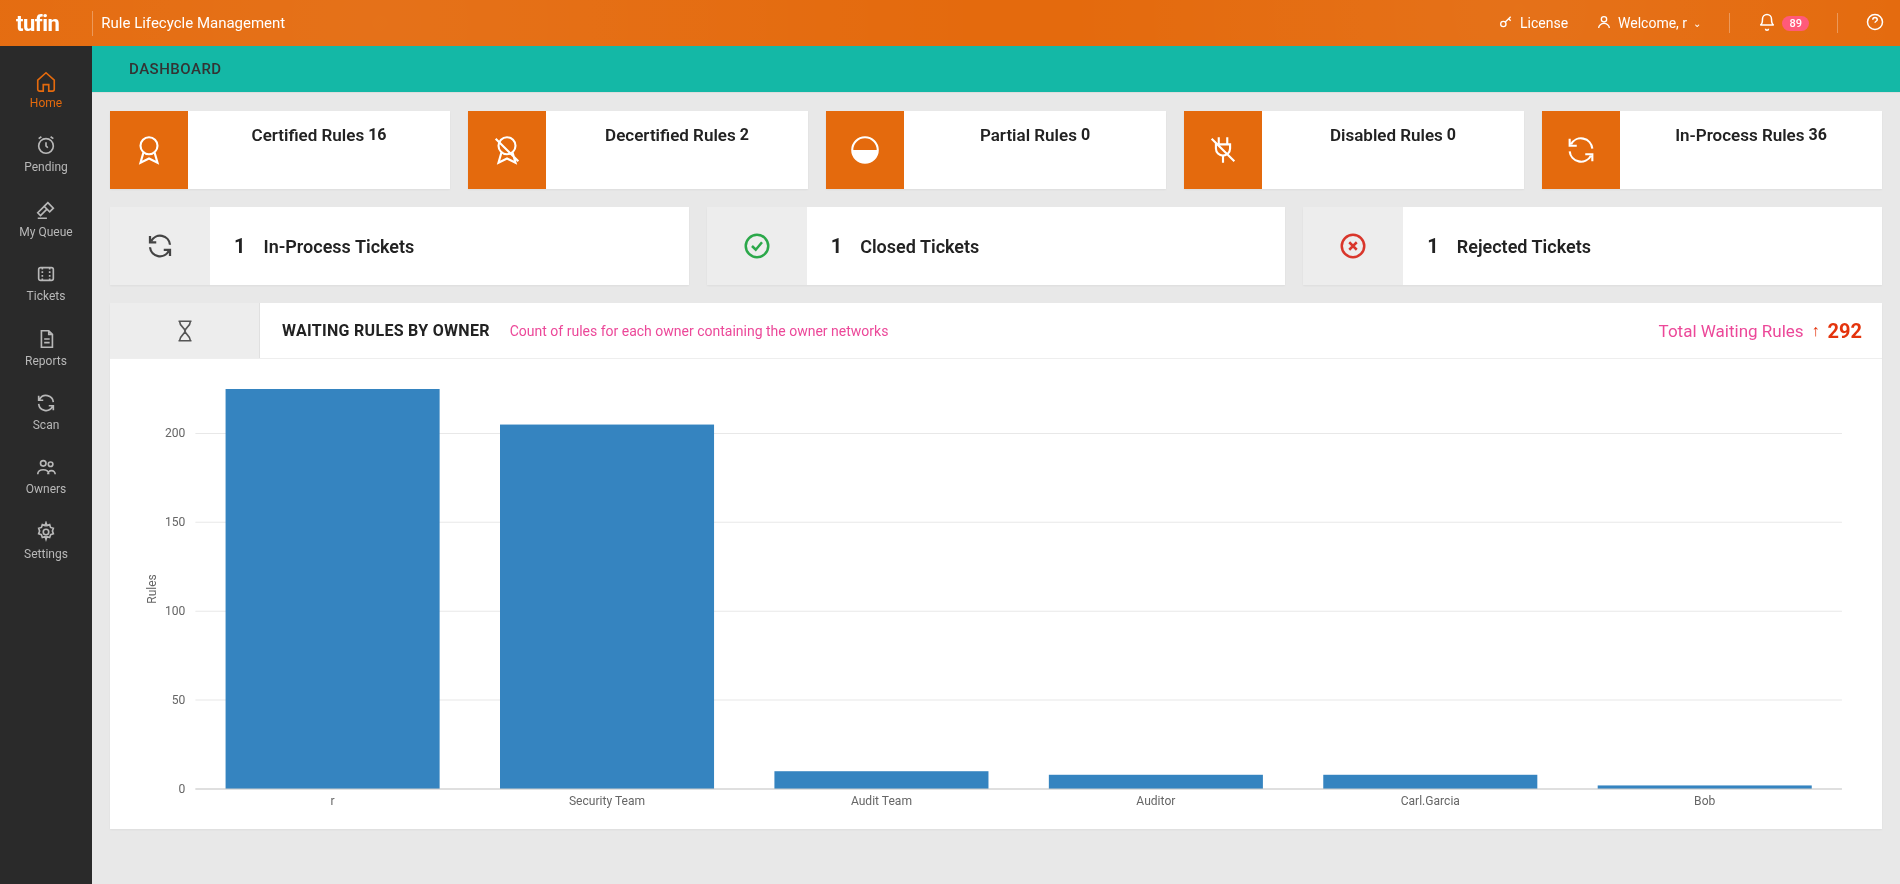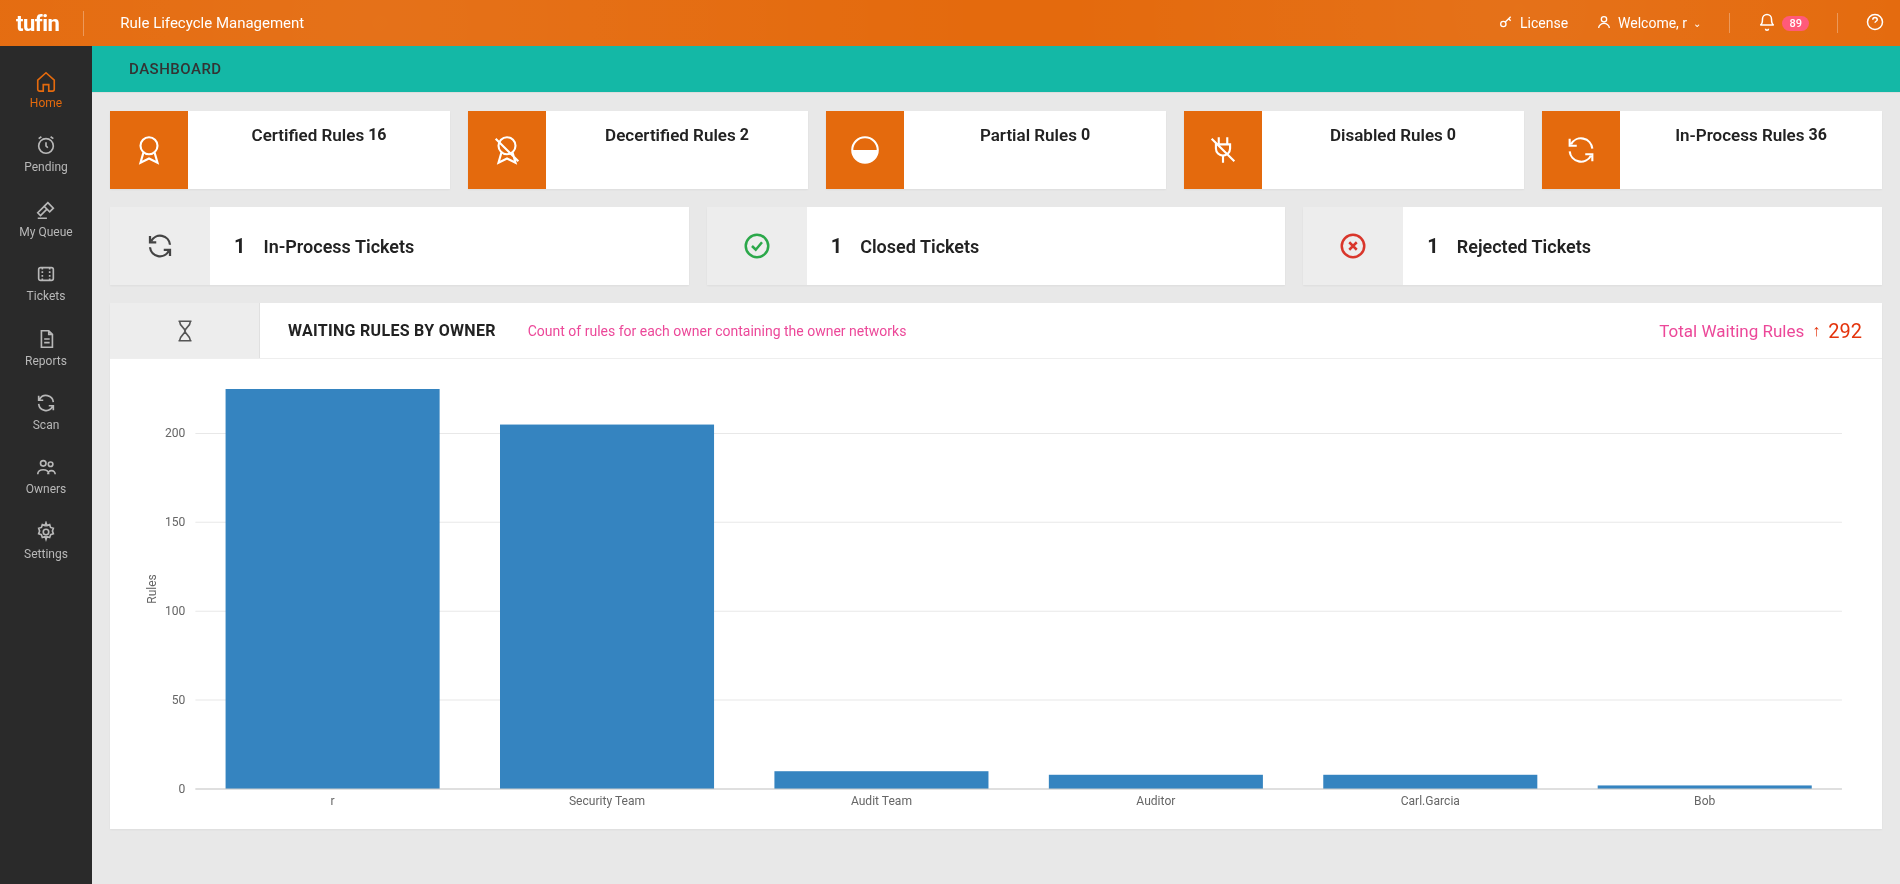--- a/index.html
+++ b/index.html
@@ -1,19 +1,19 @@
 <!DOCTYPE html>
 <html><head>
 <meta charset="utf-8">
 <style>
 *{box-sizing:border-box;margin:0;padding:0;font-family:-apple-system,BlinkMacSystemFont,"Segoe UI",Roboto,Arial,sans-serif}
 body{background:#e8e8e8;overflow:hidden}
 .app{display:flex;flex-direction:column;width:1900px;height:884px}
 .topbar{height:46px;background:#e46a0d;display:flex;align-items:center;color:#fff;padding:0 16px;position:relative;background-image:radial-gradient(circle at 20% 50%,rgba(255,255,255,.05) 0,transparent 40%),radial-gradient(circle at 80% 20%,rgba(255,255,255,.05) 0,transparent 30%)}
-.logo{font-weight:700;font-size:22px;letter-spacing:-0.5px;padding-right:24px;border-right:1px solid rgba(255,255,255,.3);margin-right:36px}
+.logo{font-weight:700;font-size:22px;letter-spacing:-0.5px;padding-right:33px;border-right:1px solid rgba(255,255,255,.3);margin-right:8px}
 .app-title{font-size:15px;font-weight:400}
 .top-right{margin-left:auto;display:flex;align-items:center;gap:28px;font-size:14px}
 .top-item{display:flex;align-items:center;gap:6px;cursor:pointer}
 .top-divider{width:1px;height:20px;background:rgba(255,255,255,.3)}
 .badge{background:#ff5a7a;color:#fff;font-size:11px;padding:1px 7px;border-radius:9px;font-weight:500}
 .body{flex:1;display:flex;overflow:hidden}
 .sidebar{width:92px;background:#2a2a2a;display:flex;flex-direction:column;padding-top:12px}
 .nav-item{display:flex;flex-direction:column;align-items:center;gap:4px;padding:12px 4px;color:#b8b8b8;font-size:12px;cursor:pointer;text-align:center;line-height:1.2}
 .nav-item.active{color:#e46a0d}
 .nav-icon{width:22px;height:22px;display:flex;align-items:center;justify-content:center}
@@ -33,26 +33,26 @@
 .ticket-card{flex:1;background:#fff;display:flex;min-height:78px;box-shadow:0 1px 2px rgba(0,0,0,.05)}
 .ticket-icon-wrap{width:100px;background:#ededed;display:flex;align-items:center;justify-content:center}
 .ticket-icon-wrap svg{width:30px;height:30px}
 .ticket-body{flex:1;display:flex;align-items:center;gap:18px;padding:0 24px}
 .ticket-count{font-size:20px;font-weight:700;color:#222}
 .ticket-label{font-size:18px;font-weight:600;color:#222}
 .chart-section{background:#fff;box-shadow:0 1px 2px rgba(0,0,0,.05)}
 .chart-header{display:flex;align-items:center;border-bottom:1px solid #eee;height:56px}
 .chart-icon-box{width:150px;background:#ededed;height:100%;display:flex;align-items:center;justify-content:center;border-right:1px solid #e0e0e0}
 .chart-icon-box svg{width:26px;height:26px;stroke:#555;fill:none;stroke-width:1.5}
-.chart-title-wrap{display:flex;align-items:baseline;gap:32px;padding-left:28px;flex:1}
+.chart-title-wrap{display:flex;align-items:baseline;gap:20px;padding-left:22px;flex:1}
 .chart-title{font-size:16px;font-weight:700;color:#222;letter-spacing:0.3px}
 .chart-subtitle{font-size:14px;color:#ec4899}
 .chart-total-wrap{padding-right:20px;display:flex;align-items:center;gap:8px}
 .chart-total-label{font-size:17px;color:#ec4899}
-.chart-total-value{font-size:20px;font-weight:400;color:#e4340d}
+.chart-total-value{font-size:20px;font-weight:700;color:#e4340d}
 .arrow-up{color:#e4340d;font-size:16px}
 .chart-area{height:470px;padding:20px 30px 10px 30px;position:relative}
 .chart-svg{width:100%;height:100%}
 .axis-label{font-size:12px;fill:#666}
 .y-title{font-size:12px;fill:#666}
 .bar{fill:#3584c0}
 .grid-line{stroke:#e8e8e8;stroke-width:1}
 </style>
 </head>
 <body>

